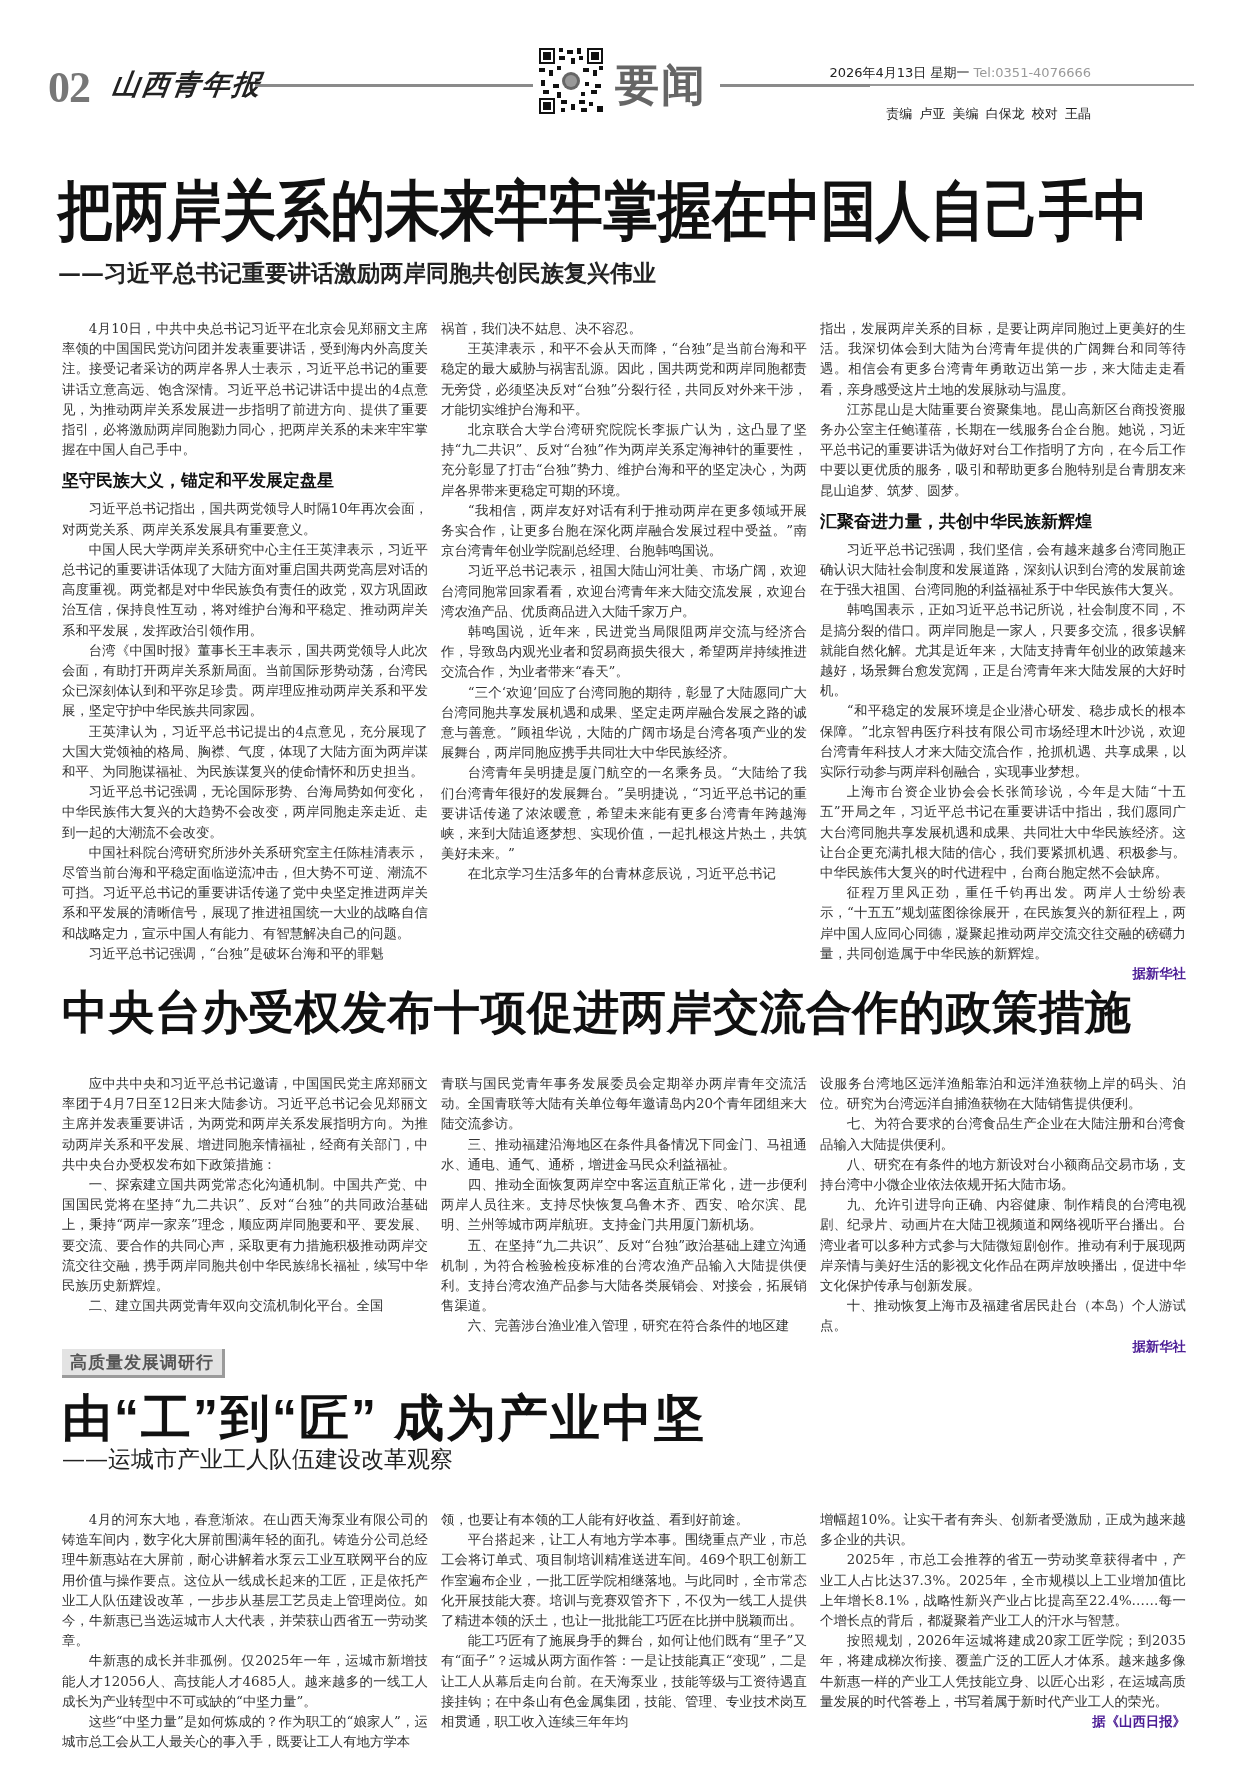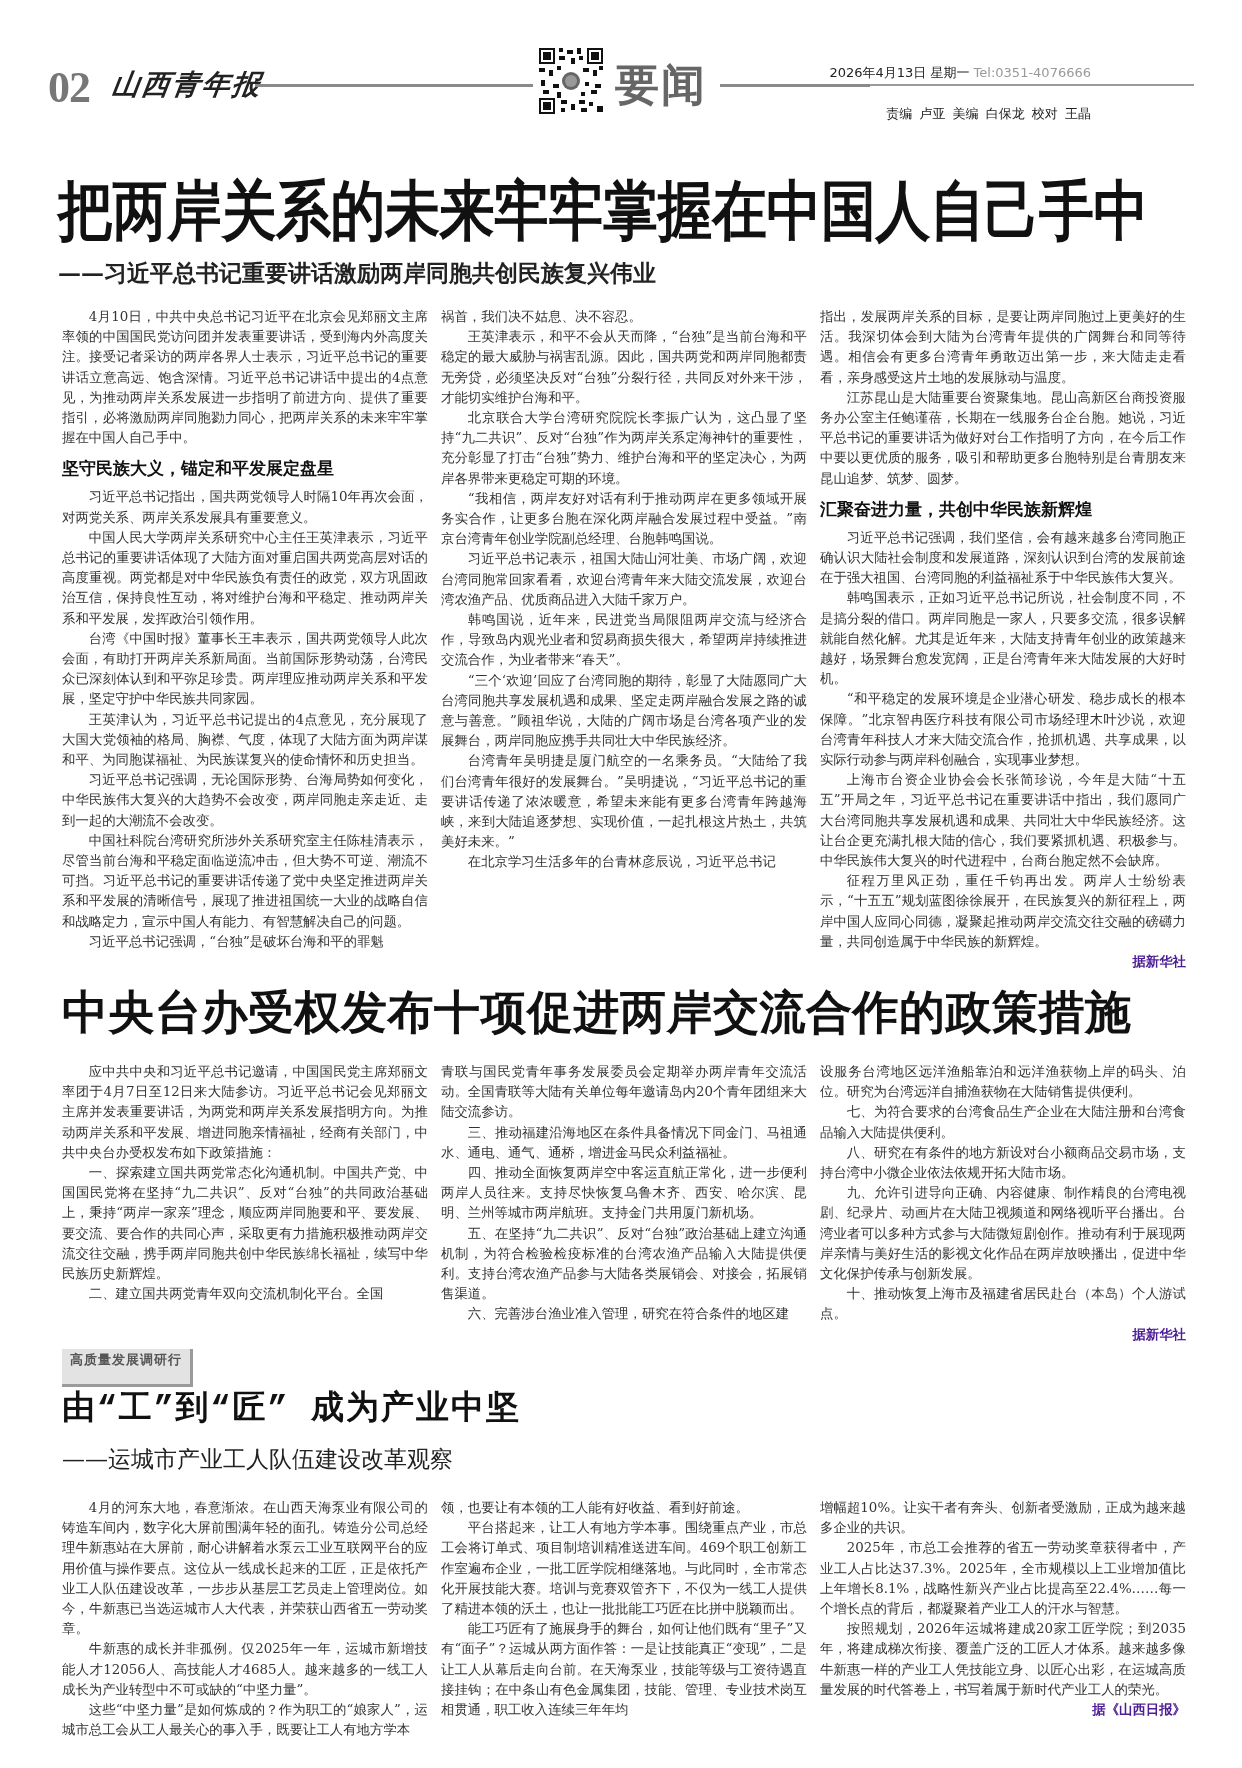--- a/index.html
+++ b/index.html
@@ -16,28 +16,28 @@
                   color:#666; letter-spacing:2px; font-weight:bold; }
   .dateline { position:absolute; right:48px; top:64px; font-family:"DejaVu Sans",sans-serif; font-size:13px; color:#222; }
   .dateline .tel { color:#999; margin-left:0; }
   .editors { position:absolute; right:48px; top:88px; font-family:"DejaVu Sans",sans-serif; font-size:13px; color:#222; word-spacing:3px;margin-top:17px; }
 
   .headline { position:absolute; font-family:"DejaVu Sans",sans-serif; font-weight:bold; color:#111; white-space:nowrap; }
   .h1 { left:58px; top:168px; font-size:55px; letter-spacing:-0.5px; transform:scaleY(1.18); transform-origin:left top; }
   .sub { position:absolute; font-family:"DejaVu Serif",serif; font-size:23px; color:#222; white-space:nowrap; font-weight:bold; }
   .sub1 { left:58px; top:258px; }
   .h2 { left:62px; top:982px; font-size:46px; letter-spacing:0.5px; font-family:"DejaVu Serif",serif; }
-  .h3 { left:62px; top:1385px; font-size:33px; letter-spacing:2px; font-family:Liberation Mono, monospace; }
+  .h3 { left:62px; top:1385px; font-size:50px; letter-spacing:2px; font-family:Liberation Sans, sans-serif; }
   .sub3 { left:62px; top:1444px; font-size:23px; font-weight:normal; }
-  .kicker { position:absolute; left:62px; top:1349px; padding:2px 8px 15px 8px; background:#e3e3e3;
+  .kicker { position:absolute; left:62px; top:1349px; padding:2px 8px 1px 8px; background:#e3e3e3;
             border-bottom:3px solid #9b9b9b; border-right:3px solid #9b9b9b;
-            font-family:"DejaVu Sans",sans-serif; font-weight:bold; font-size:13px; color:#555; letter-spacing:1px; }
+            font-family:"DejaVu Sans",sans-serif; font-weight:bold; font-size:17px; color:#555; letter-spacing:1px; }
 
   .cols { position:absolute; display:flex; gap:0; }
-  .col { width:366px; font-size:13.4px; line-height:20.2px; color:#333; text-align:justify; }
+  .col { width:366px; font-size:13.4px; line-height:20.2px; color:#333; text-align:justify;margin-top:12px; }
   .col + .col { margin-left:13px; }
   .col p { margin:0; text-indent:2em; }
   .col p.cont { text-indent:0; }
   .col h3 { margin:7px 0 6px 0; font-size:17px; line-height:26px; font-weight:bold; color:#111; text-indent:0; }
   .source { text-align:right; font-family:"DejaVu Sans",sans-serif; font-weight:bold; color:#4c1d95; }
 </style>
 </head>
 <body>
 
 <div class="masthead">

